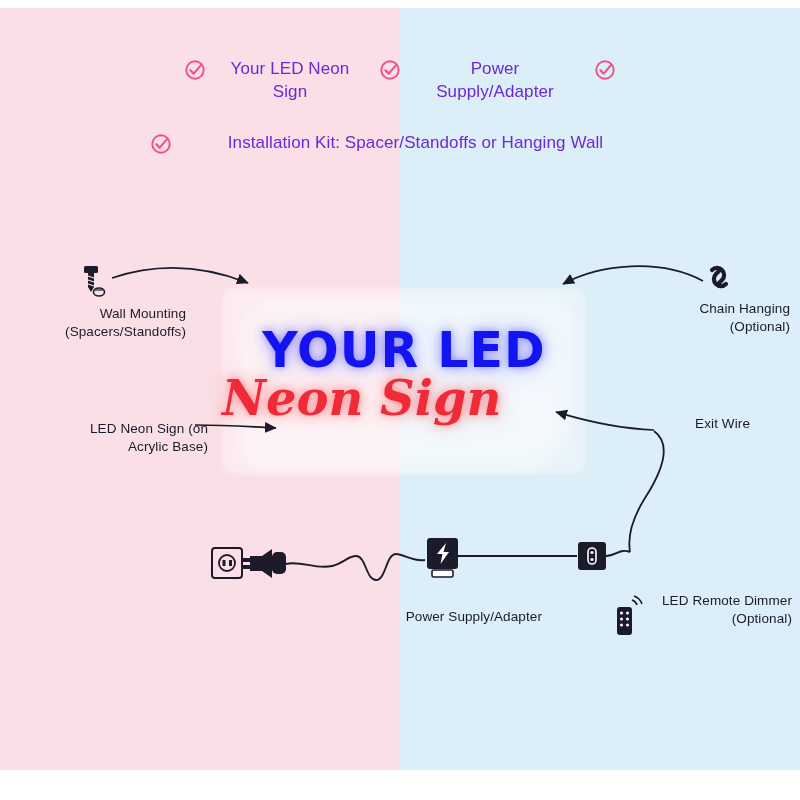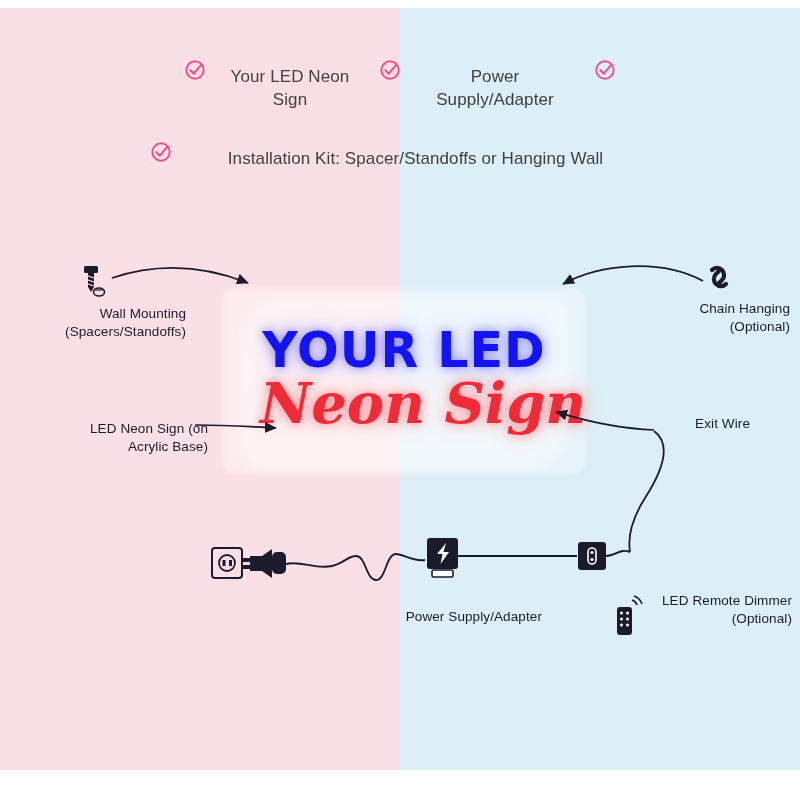--- a/index.html
+++ b/index.html
@@ -59,25 +59,24 @@
   .check-row.row2 {
     margin-top: 28px;
   }
   .check-item {
     display: flex;
     align-items: flex-start;
     gap: 9px;
   }
   .check-item .label {
     font-size: 17px;
-    color: #404040;
+    color: #6d28d9;
     line-height: 1.35;
     text-align: center;
     letter-spacing: .1px;
-    margin-top: 8px;
   }
   .check-icon {
     flex: 0 0 auto;
     width: 22px;
     height: 22px;
     margin-top: 1px;
   }
   .check-item.w1 .label { width: 150px; }
   .check-item.w2 .label { width: 170px; }
   .check-item.w3 .label { width: 140px; }
@@ -119,25 +118,25 @@
     font-size: 49px;
     letter-spacing: 1px;
     color: #1414f0;
     text-shadow: 0 0 10px rgba(60,60,255,0.55), 0 0 22px rgba(60,60,255,0.35);
     margin-top: 20px;
   }
   .neon-line2 {
     position: absolute;
     left: 0; top: 82px;
     width: 364px;
-    text-align: right;
+    text-align: left;
     font-family: "DejaVu Serif", serif;
     font-style: italic;
     font-weight: bold;
-    font-size: 56px;
+    font-size: 48px;
     color: #ef2b38;
     text-shadow: 0 0 10px rgba(255,60,70,0.55), 0 0 22px rgba(255,60,70,0.30);
   }
 
   
   .callout {
     position: absolute;
     font-size: 13.5px;
     color: #1b1b2b;
     line-height: 1.35;

